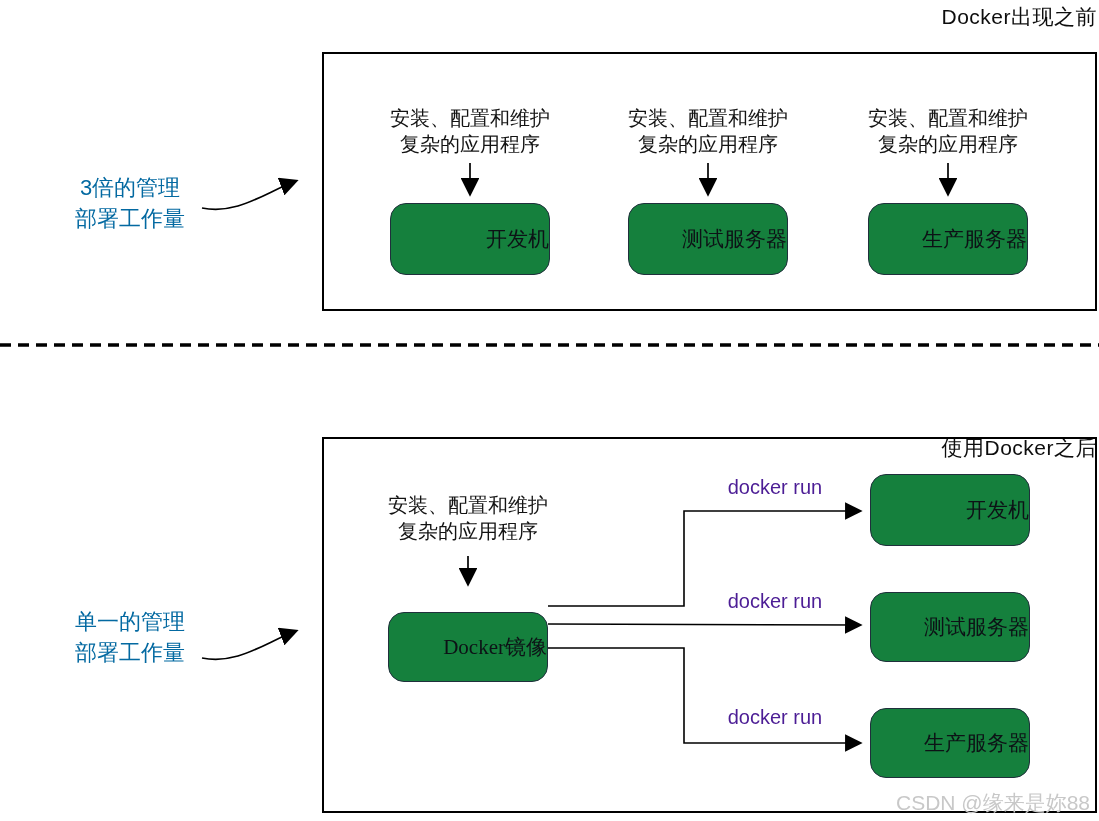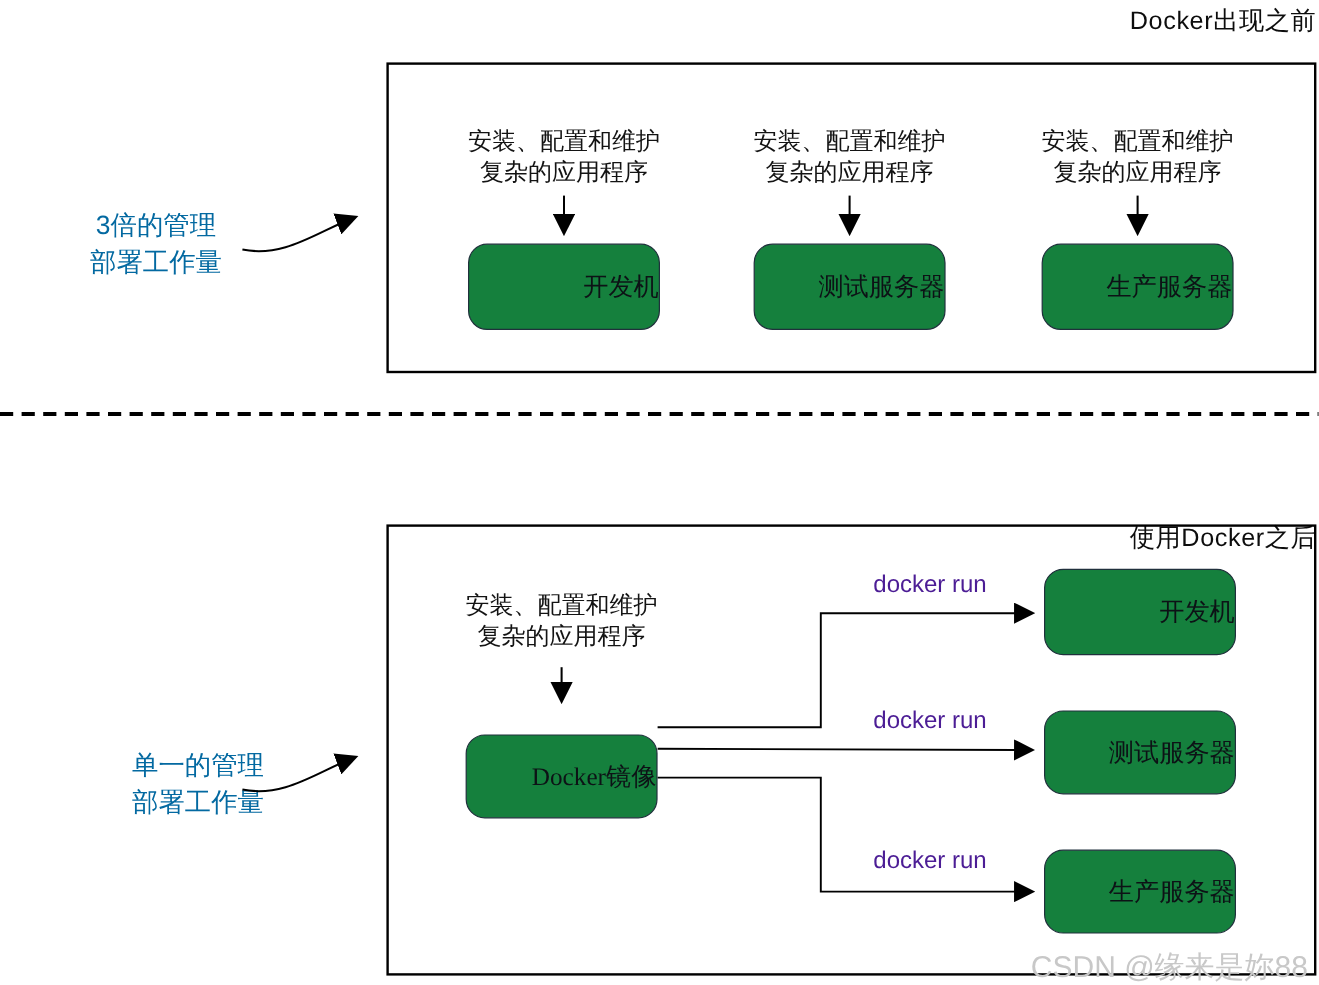--- a/index.html
+++ b/index.html
@@ -65,21 +65,21 @@
   .edge-label {
     width: 160px;
     text-align: center;
     font-size: 20px;
     color: #4c1d95;
   }
 
   .watermark {
     width: 240px;
     text-align: right;
-    font-size: 25px;
+    font-size: 21px;
     color: #c8c8c8;
     z-index: 5;
   }
 
   svg.wires {
     position: absolute;
     left: 0; top: 0;
     width: 1099px;
     height: 821px;
     pointer-events: none;
@@ -145,21 +145,21 @@
   <span>测试服务器</span>
 </div>
 <div class="abs node serif" style="left:868px; top:203px; height:72px;">
   <span>生产服务器</span>
 </div>
 
 <div class="abs section-title sans" style="left:322px; top:386px;margin-top:48px;">使用Docker之后</div>
 
 <div class="abs panel" style="left:322px; top:437px; width:775px; height:376px;"></div>
 
-<div class="abs side-label sans" style="left:40px; top:622px;text-align:right;">
+<div class="abs side-label sans" style="left:40px; top:606px;">
   <div>单一的管理</div>
   <div>部署工作量</div>
 </div>
 
 <div class="abs annotation serif" style="left:348px; top:492px;">
   <div>安装、配置和维护</div>
   <div>复杂的应用程序</div>
 </div>
 
 <div class="abs node serif" style="left:388px; top:612px; height:70px;">

